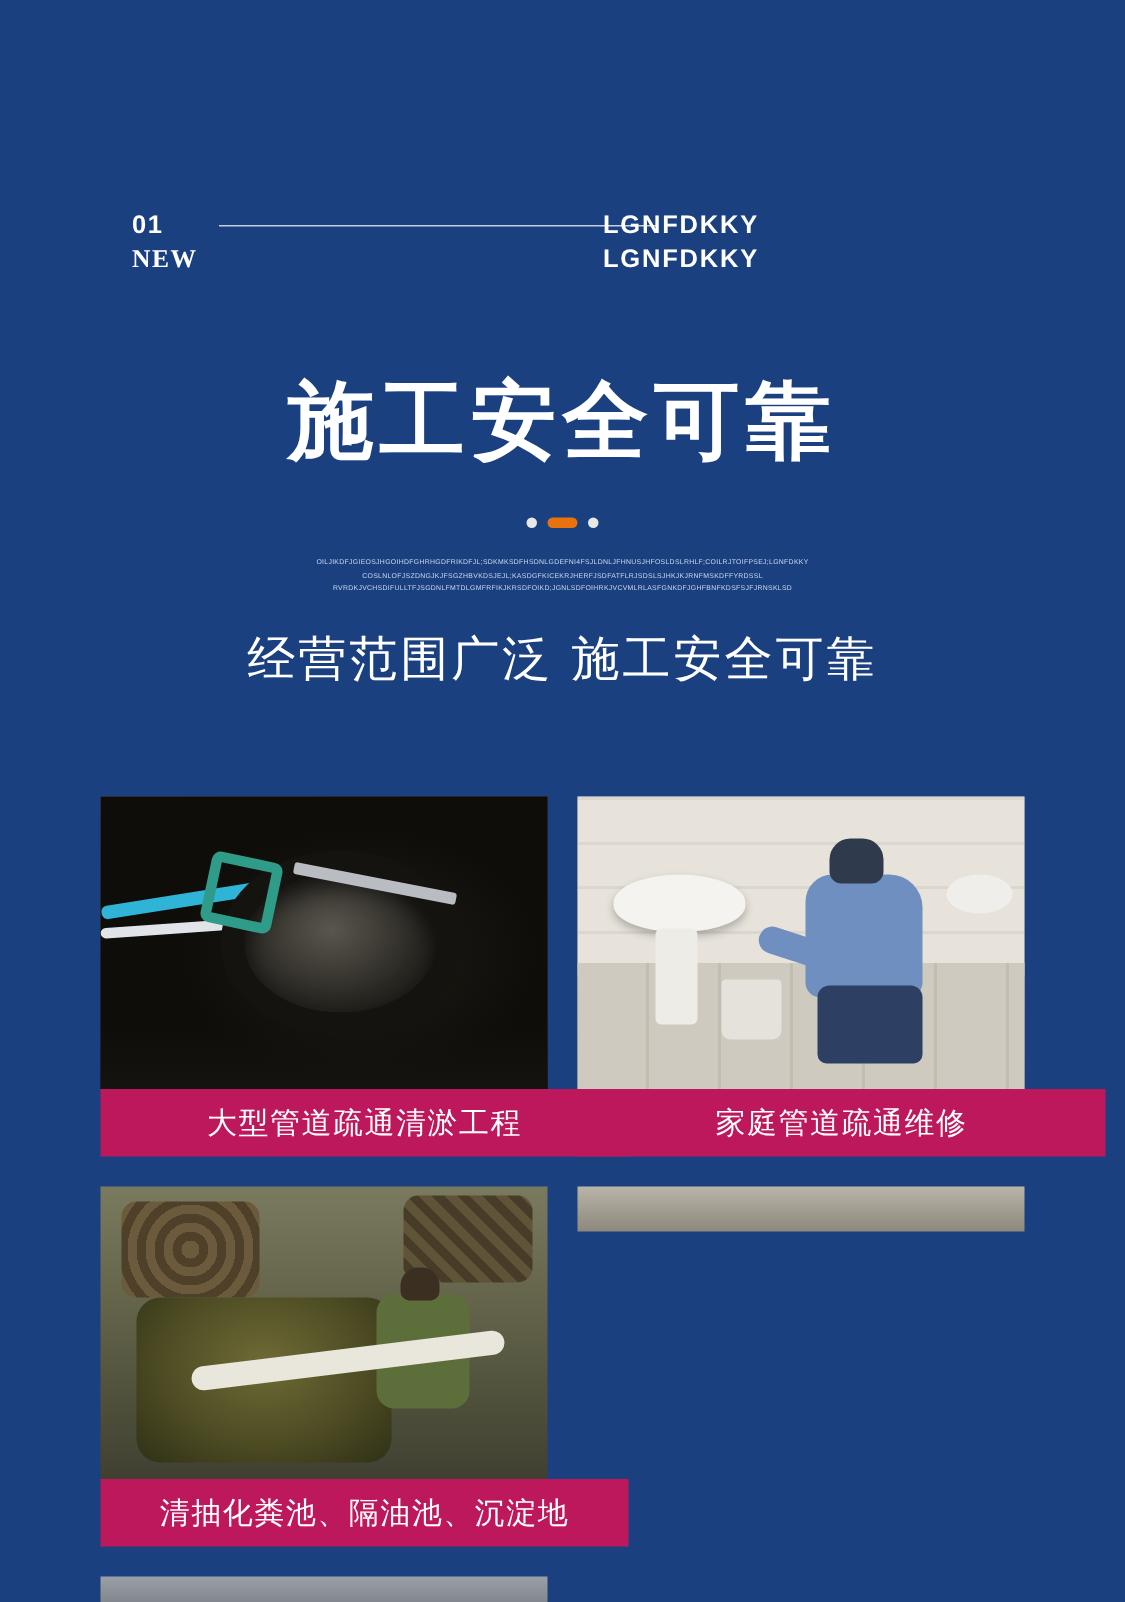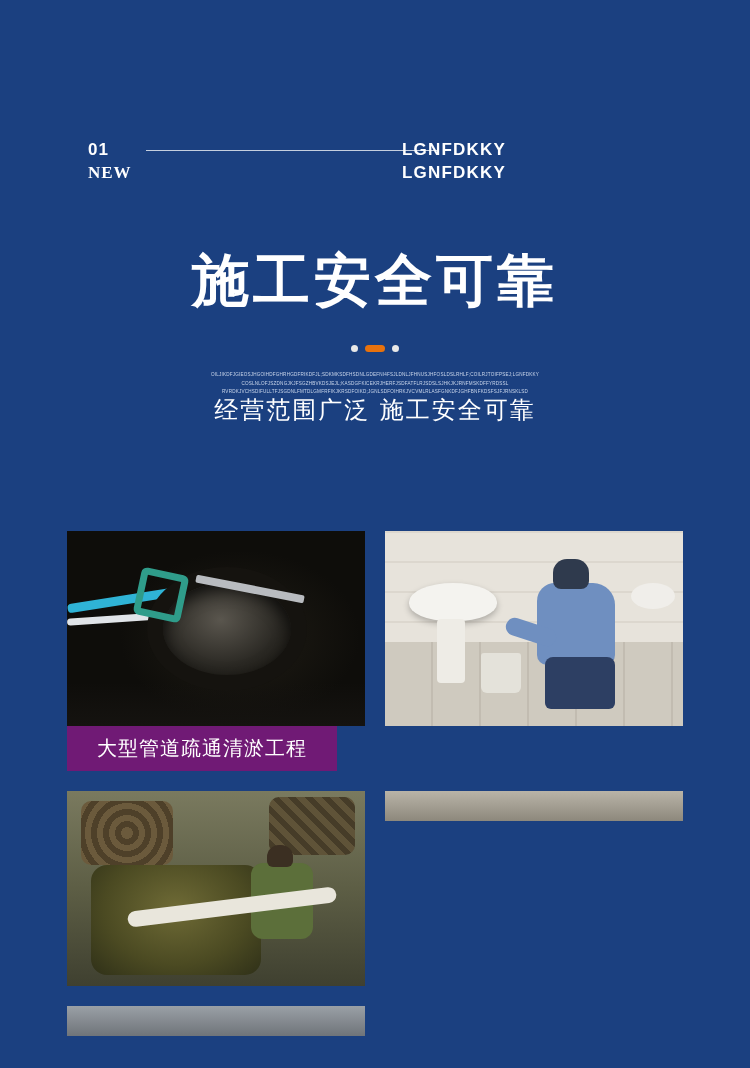--- a/index.html
+++ b/index.html
@@ -107,25 +107,25 @@
     line-height: 1.9;
     letter-spacing: 0.2px;
     color: #c9d5ea;
     font-family: "Liberation Sans", sans-serif;
   }
   .tiny-text div { white-space: nowrap; }
 
   
   .subtitle {
     position: absolute;
-    top: 394px;
+    top: 418px;
     left: 0;
     width: 750px;
     text-align: center;
-    font-size: 24px;
+    font-size: 32px;
     letter-spacing: 2px;
     color: #ffffff;
     font-family: "DejaVu Sans", "Liberation Sans", sans-serif;
   }
 
   
   .grid {
     position: absolute;
     top: 531px;
     left: 67px;
@@ -138,23 +138,23 @@
     width: 298px;
   }
   .card-photo {
     width: 298px;
     height: 195px;
     position: relative;
     overflow: hidden;
     background: #3b3b3b;
   }
   .card-caption {
-    width: 270px;
+    width: 352px;
     height: 45px;
-    background: #701a75;
+    background: #be185d;
     color: #ffffff;
     font-size: 20px;
     letter-spacing: 1px;
     display: flex;
     align-items: center;
     justify-content: center;
     font-family: "DejaVu Sans", "Liberation Sans", sans-serif;
   }
   .card-photo.clipped { height: 30px; }
 
@@ -365,32 +365,34 @@
       <div class="floor"></div>
       <div class="sink"></div>
       <div class="pedestal"></div>
       <div class="toilet"></div>
       <div class="bucket"></div>
       <div class="person-body"></div>
       <div class="person-head"></div>
       <div class="person-leg"></div>
       <div class="arm"></div>
     </div>
+    <div class="card-caption">家庭管道疏通维修</div>
   </div>
 
 
   <div class="card">
     <div class="card-photo p4">
       <div class="cover"></div>
       <div class="cover2"></div>
       <div class="sludge"></div>
       <div class="worker-body"></div>
       <div class="worker-head"></div>
       <div class="hose4"></div>
     </div>
+    <div class="card-caption">清抽化粪池、隔油池、沉淀地</div>
   </div>
 
   <div class="card">
     <div class="card-photo clipped p5"></div>
   </div>
 
   <div class="card">
     <div class="card-photo clipped p6"></div>
   </div>
 

